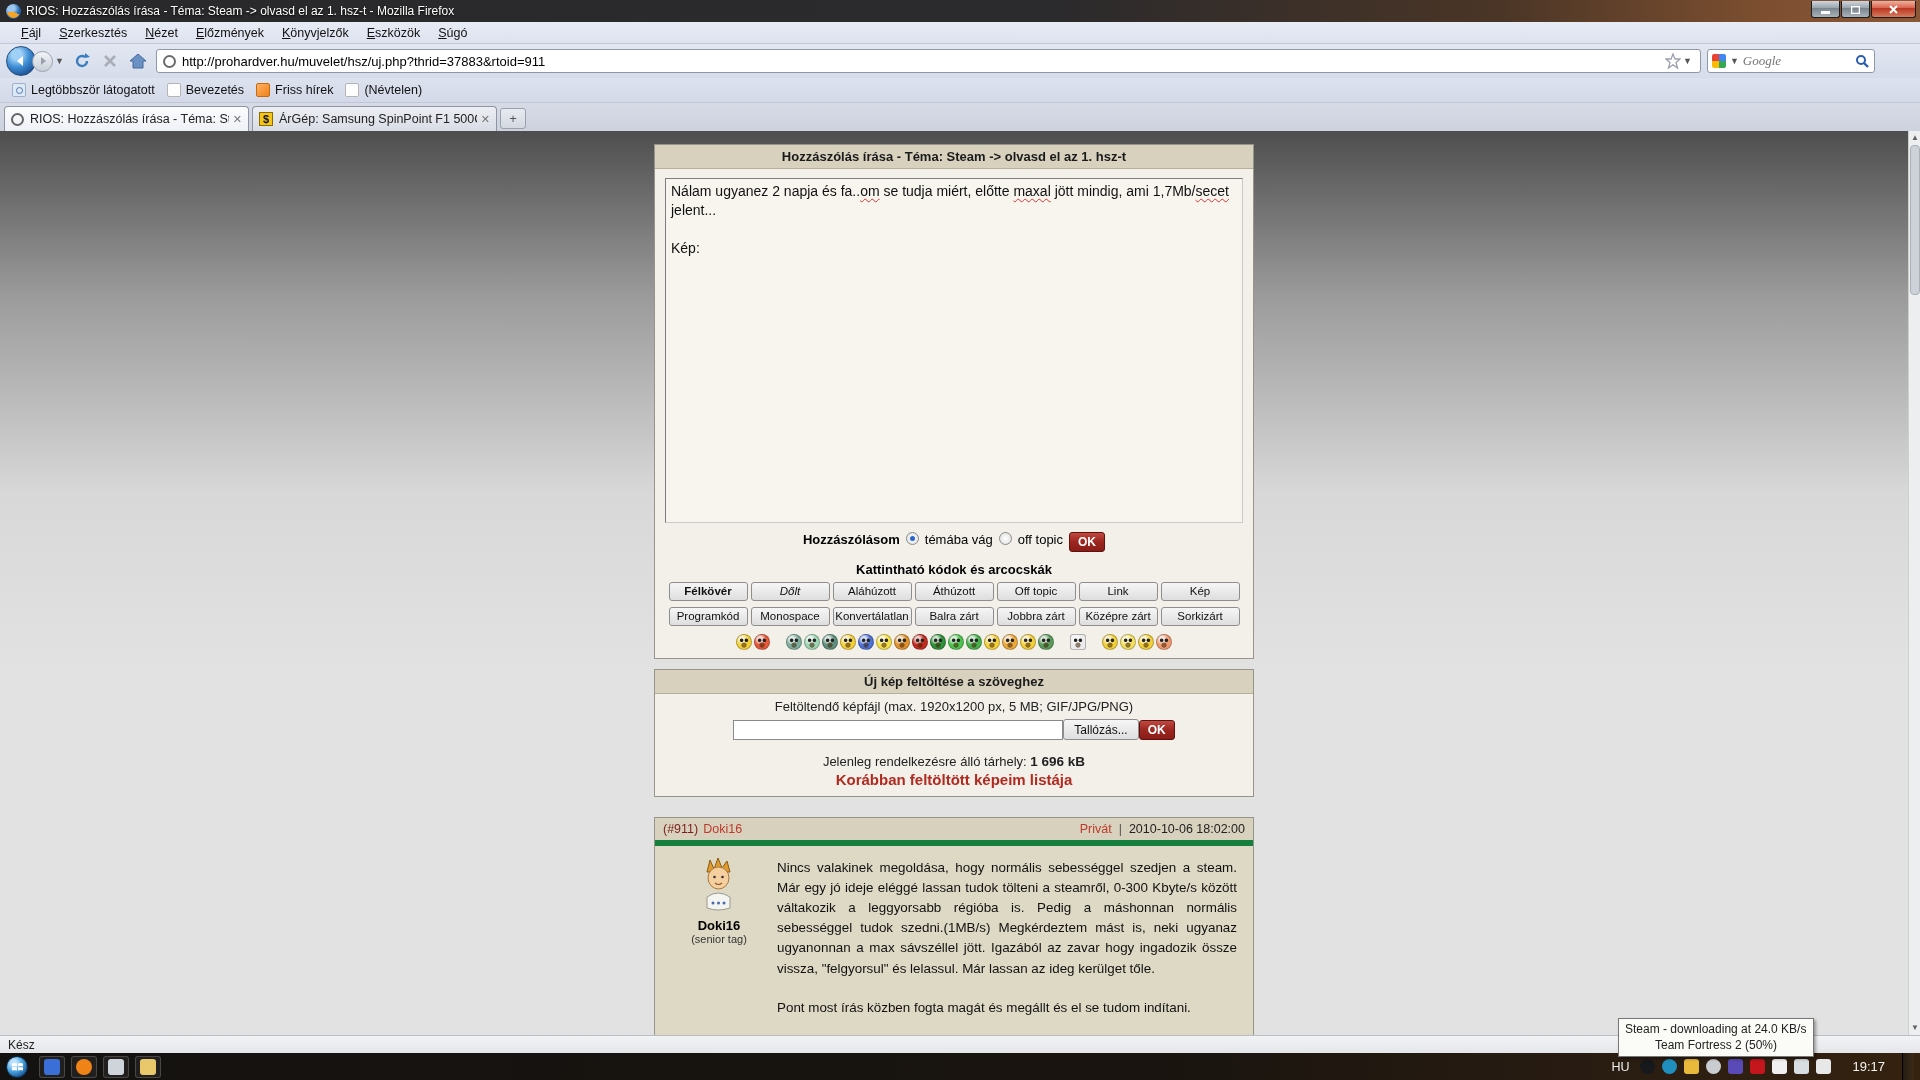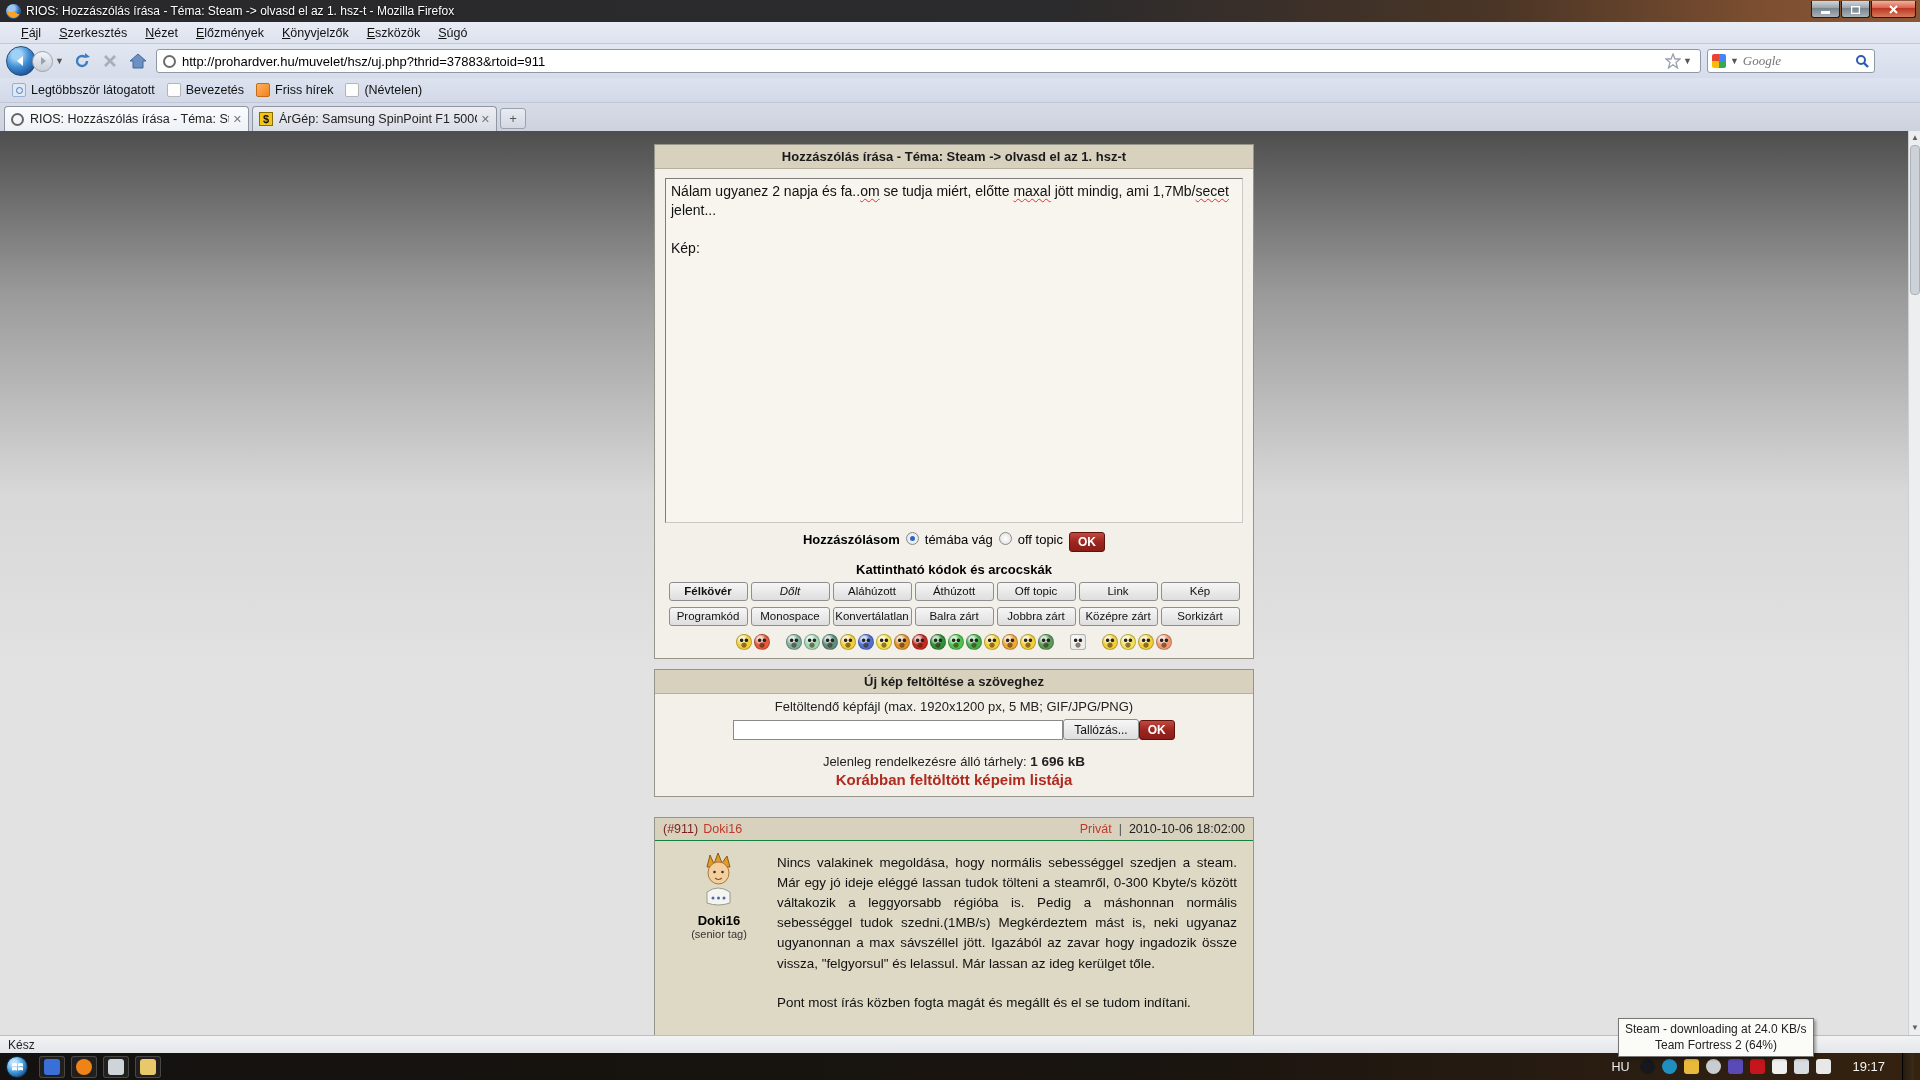--- a/index.html
+++ b/index.html
@@ -119,21 +119,21 @@
 
   .upload-body { padding:5px 0 8px 0; text-align:center; font-size:13px; color:#222; }
   .file-row { display:flex; align-items:center; justify-content:center; margin:5px 0 14px 0; }
   .file-input { width:330px; height:20px; border:1px solid #8a8a8a; background:#fff; font-size:13px; padding:0 3px; }
   .browse-btn { height:21px; border:1px solid #8e8e8e; border-radius:3px; background:linear-gradient(#f6f6f6,#dedede);
     font-size:12px; padding:0 10px; color:#111; }
   .storage { font-size:13px; } .storage b { font-size:13.5px; }
   .red-link { color:#b02a20; font-weight:bold; font-size:15px; margin-top:2px; display:inline-block; }
 
   .post-panel { border:1px solid #97948a; background:#ded9c4; margin-top:20px; }
-  .post-header { background:#d7d1be; border-bottom:1px solid #15803d; display:flex; font-size:12.5px; padding:4px 8px; }
+  .post-header { background:#d7d1be; border-bottom:6px solid #15803d; display:flex; font-size:12.5px; padding:4px 8px; }
   .post-no { color:#7d1f1a; margin-right:5px; }
   .post-author { color:#bf3a2b; }
   .post-header .right { margin-left:auto; display:flex; gap:7px; align-items:center; }
   .privat { color:#bf3a2b; }
   .hdr-sep { color:#555; }
   .post-time { color:#222; }
   .post-body { display:flex; padding:12px 10px 16px 6px; }
   .avatar-col { width:116px; flex:0 0 auto; text-align:center; }
   .avatar-name { font-weight:bold; font-size:13px; margin-top:2px; }
   .avatar-rank { font-size:11px; color:#333; }
@@ -413,21 +413,21 @@
   <span class="thumb"></span>
   <span class="arr" style="bottom:0">▼</span>
 </div>
 
 <div class="statusbar">
   <span>Kész</span>
 </div>
 
 <div class="dl-tooltip">
   <div class="l1">Steam - downloading at 24.0 KB/s</div>
-  <div class="l2">Team Fortress 2 (64%)</div>
+  <div class="l2">Team Fortress 2 (50%)</div>
 </div>
 
 <div class="taskbar">
   <div class="start-orb">
     <svg class="orb-flag" viewBox="0 0 11 10">
       <path d="M0 1.5 Q2.5 0.5 5 1.5 L5 4.5 Q2.5 3.5 0 4.5 Z" fill="#fff"></path>
       <path d="M6 1.5 Q8.5 0.5 11 1.5 L11 4.5 Q8.5 3.5 6 4.5 Z" fill="#fff"></path>
       <path d="M0 5.5 Q2.5 4.5 5 5.5 L5 8.5 Q2.5 7.5 0 8.5 Z" fill="#fff"></path>
       <path d="M6 5.5 Q8.5 4.5 11 5.5 L11 8.5 Q8.5 7.5 6 8.5 Z" fill="#fff"></path>
     </svg>

